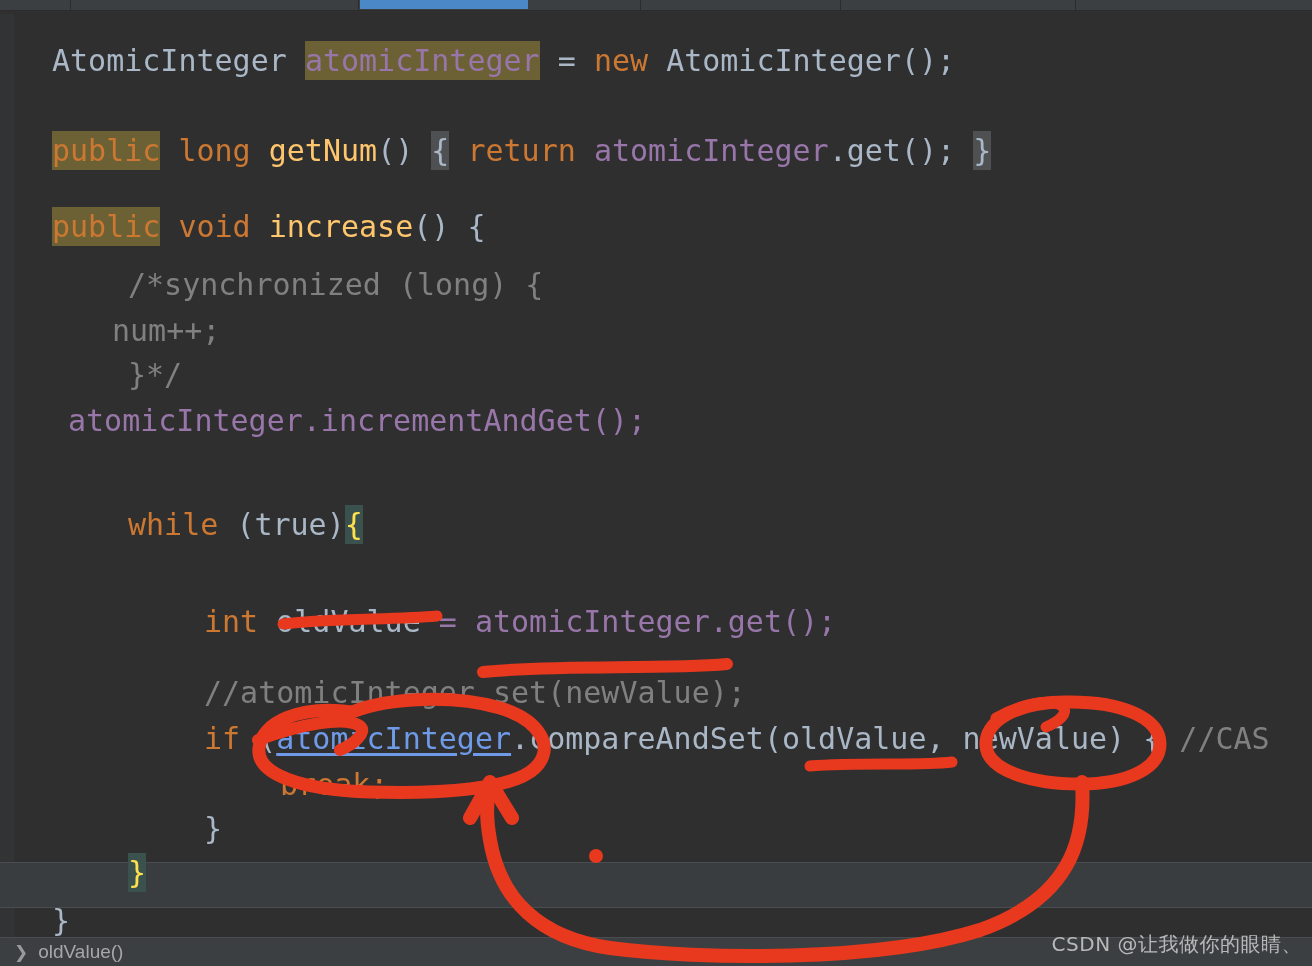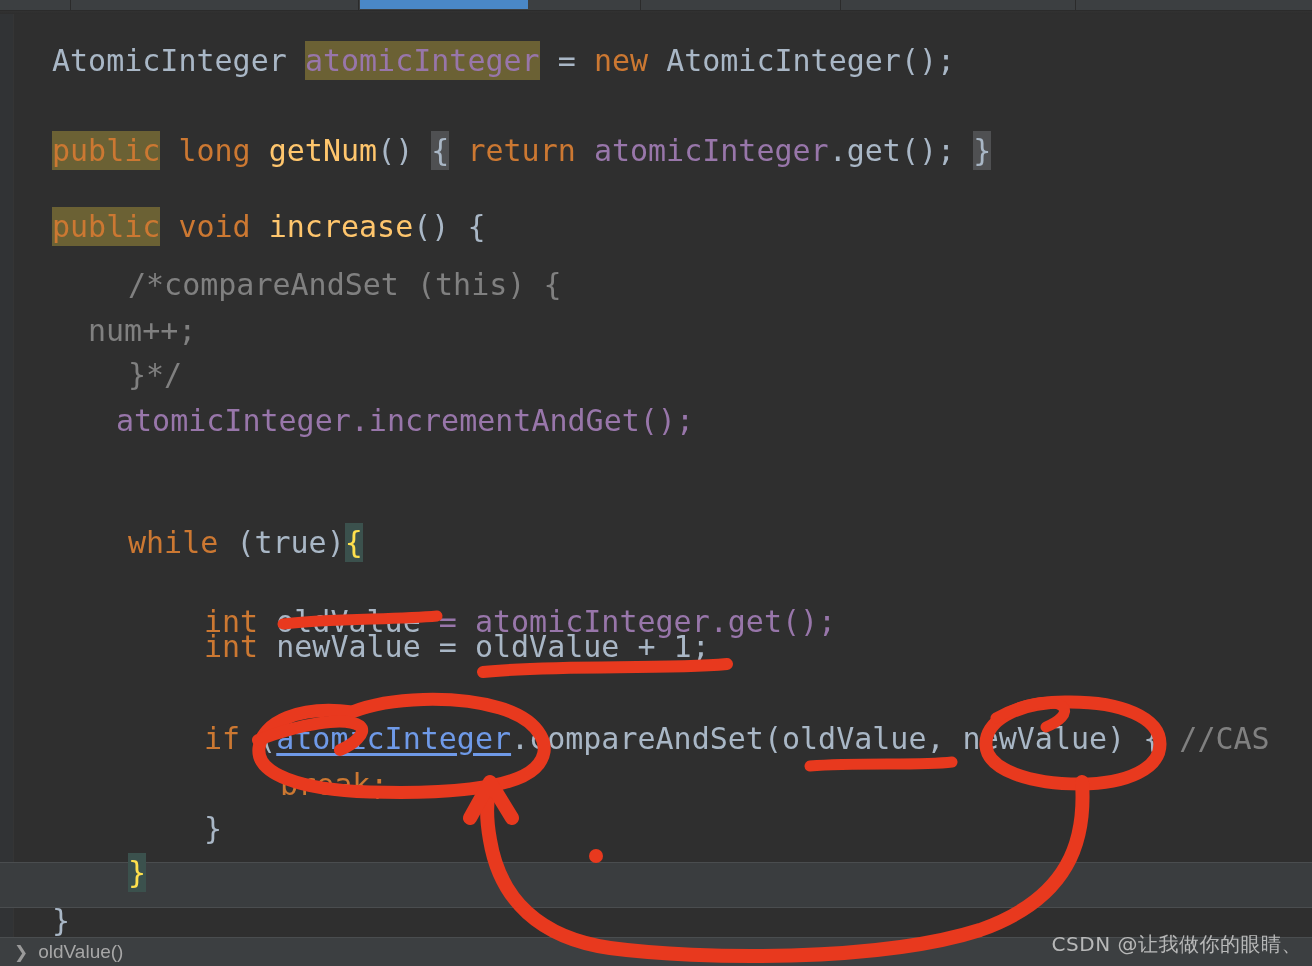--- a/index.html
+++ b/index.html
@@ -164,34 +164,34 @@
   <div id="caret-line-hl"></div>
   <div id="caret-line-hl-border-t"></div>
   <div id="caret-line-hl-border-b"></div>
 
   <div class="code-line" style="top:24px"><span class="txt"><span class="cls">AtomicInteger</span> <span class="hl-ident field">atomicInteger</span><span class="punct"> = </span><span class="kw">new</span> <span class="cls">AtomicInteger();</span></span></div>
 
   <div class="code-line" style="top:114px"><span class="txt"><span class="hl-ident kw">public</span> <span class="kw">long</span> <span class="method">getNum</span><span class="punct">()</span> <span class="hl-brace-grey punct">{</span> <span class="kw">return</span> <span class="field">atomicInteger</span><span class="punct">.get();</span> <span class="hl-brace-grey punct">}</span></span></div>
 
   <div class="code-line" style="top:190px"><span class="txt"><span class="hl-ident kw">public</span> <span class="kw">void</span> <span class="method">increase</span><span class="punct">()</span> <span class="punct">{</span></span></div>
 
-  <div class="code-line" style="top:248px"><span class="txt comment" style="margin-left:128px">/*compareAndSet (this) {</span></div>
-
-  <div class="code-line" style="top:294px"><span class="txt comment" style="margin-left:88px">num++;</span></div>
+  <div class="code-line" style="top:248px"><span class="txt comment" style="margin-left:128px">/*synchronized (long) {</span></div>
+
+  <div class="code-line" style="top:294px"><span class="txt comment" style="margin-left:112px">num++;</span></div>
 
   <div class="code-line" style="top:338px"><span class="txt comment" style="margin-left:128px">}*/</span></div>
 
-  <div class="code-line" style="top:384px"><span class="txt field" style="margin-left:116px">atomicInteger.incrementAndGet();</span></div>
-
-  <div class="code-line" style="top:506px"><span class="txt" style="margin-left:128px"><span class="kw">while</span> <span class="punct">(true)</span><span class="hl-brace-teal">{</span></span></div>
+  <div class="code-line" style="top:384px"><span class="txt field" style="margin-left:68px">atomicInteger.incrementAndGet();</span></div>
+
+  <div class="code-line" style="top:488px"><span class="txt" style="margin-left:128px"><span class="kw">while</span> <span class="punct">(true)</span><span class="hl-brace-teal">{</span></span></div>
 
   <div class="code-line" style="top:585px"><span class="txt" style="margin-left:204px"><span class="kw">int</span> <span class="local">oldValue</span><span class="field"> = atomicInteger.get();</span></span></div>
 
-  <div class="code-line" style="top:610px"><span class="txt" style="margin-left:204px"><span class="kw">int</span> <span class="local">newValue</span><span class="local"> = oldValue + 1;</span></span></div>
-
+
+  <div class="code-line" style="top:656px"><span class="txt comment" style="margin-left:204px">//atomicInteger.set(newValue);</span></div>
 
   <div class="code-line" style="top:702px"><span class="txt" style="margin-left:204px"><span class="kw">if</span> <span class="punct">(</span><span class="link-ident">atomicInteger</span><span class="cls">.compareAndSet(oldValue, newValue)</span> <span class="punct">{</span> <span class="comment">//CAS</span></span></div>
 
   <div class="code-line" style="top:748px"><span class="txt kw" style="margin-left:280px">break;</span></div>
 
   <div class="code-line" style="top:792px"><span class="txt punct" style="margin-left:204px">}</span></div>
 
   <div class="code-line" style="top:836px"><span class="txt" style="margin-left:128px"><span class="hl-brace-teal">}</span></span></div>
 
   <div class="code-line" style="top:884px"><span class="txt punct" style="margin-left:52px">}</span></div>

